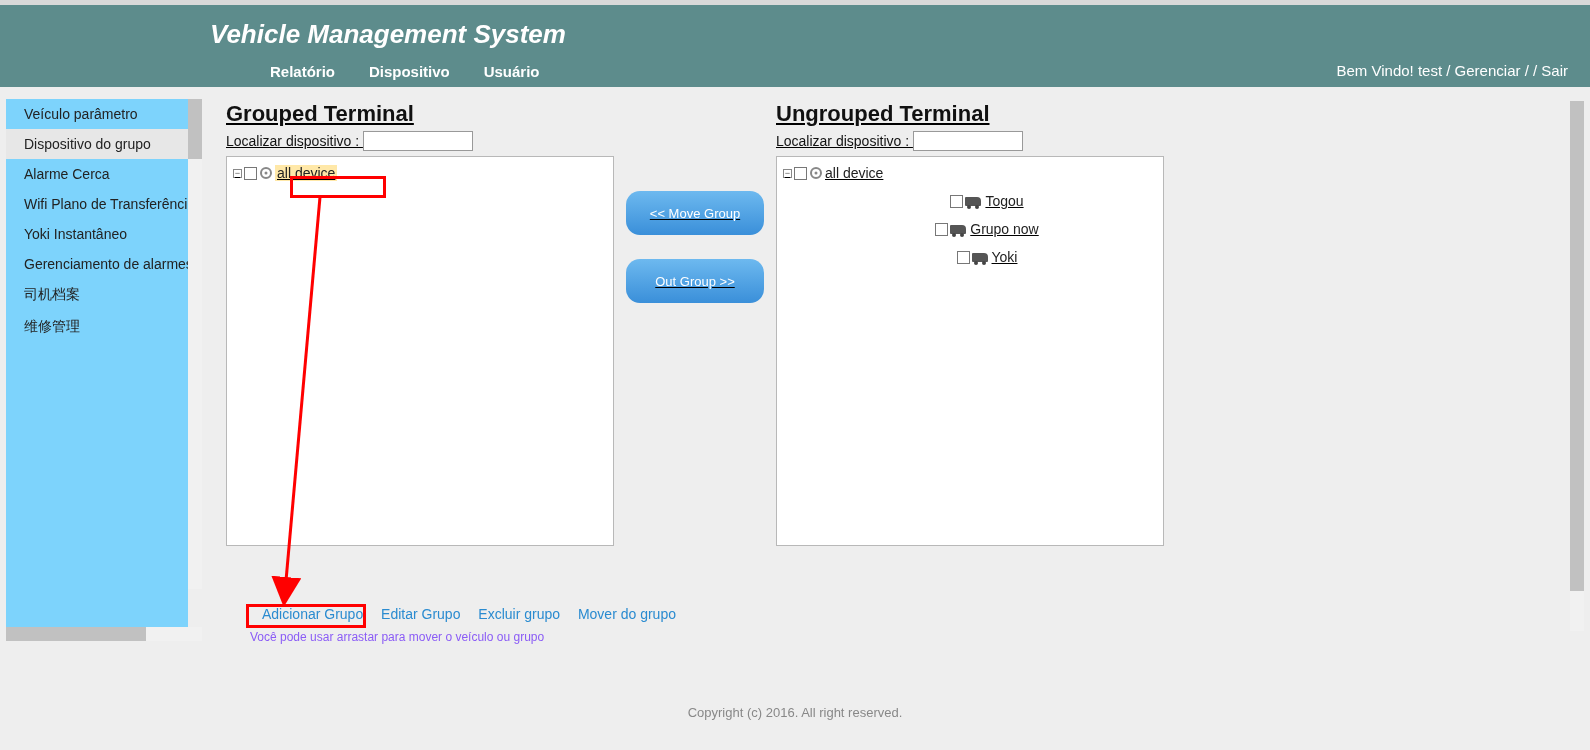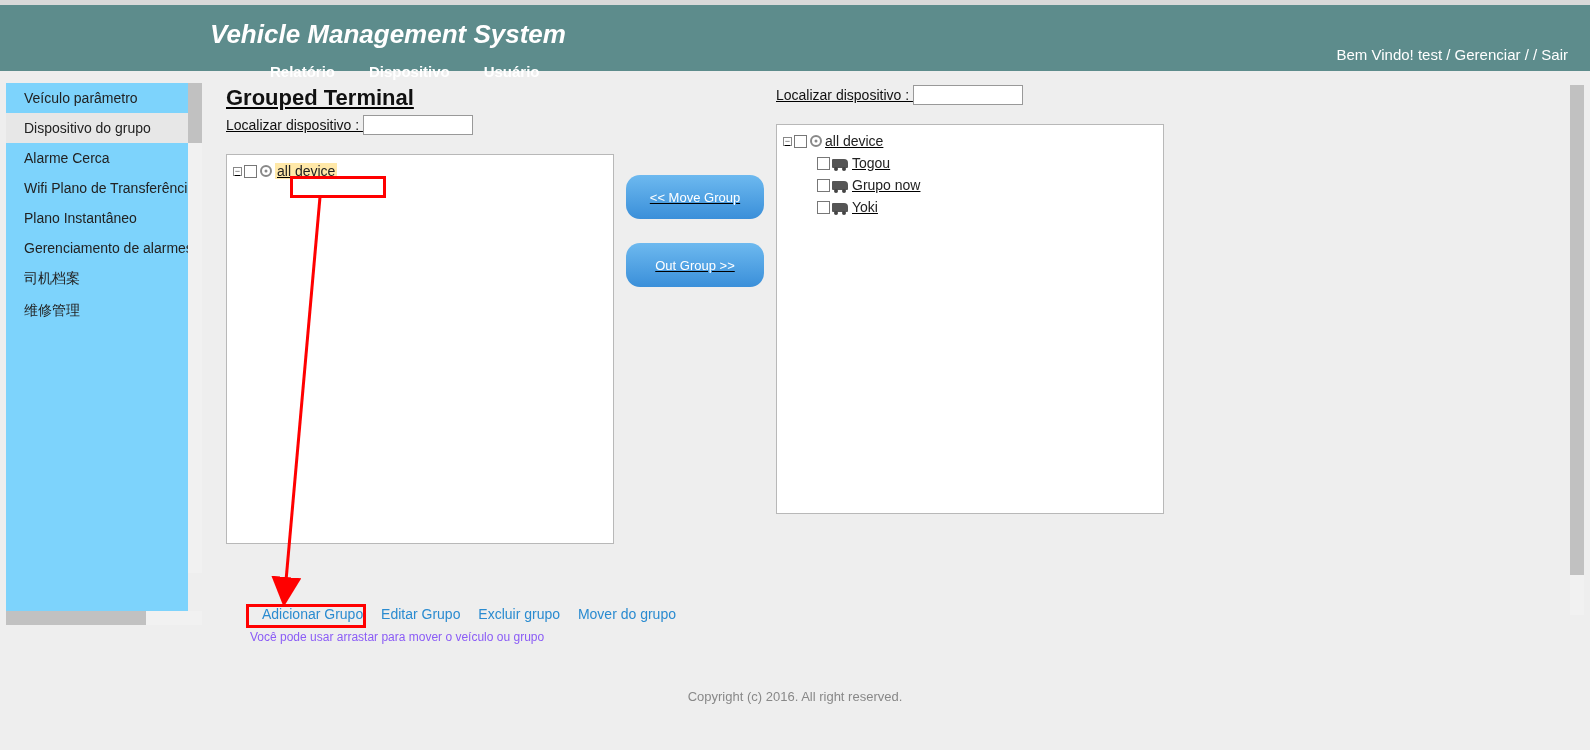--- a/index.html
+++ b/index.html
@@ -11,21 +11,21 @@
   height: 750px;
   overflow: hidden;
 }
 .topbar-thin {
   height: 5px;
   background: #d9d9d9;
 }
 .header {
   background: #5d8c8c;
   color: #fff;
-  height: 66px;
+  height: 82px;
   position: relative;
 }
 .app-title {
   position: absolute;
   left: 210px;
   top: 14px;
   font-size: 26px;
   font-weight: bold;
   font-style: italic;
 }
@@ -119,21 +119,21 @@
 .columns { display: flex; gap: 12px; text-decoration: underline; }
 .col-title {
   font-size: 22px;
   font-weight: bold;
   color: #111;
   margin-bottom: 4px;
 }
 .search-row {
   font-size: 14px;
   color: #111;
-  margin-bottom: 19px;
+  margin-bottom: 5px;
 }
 .search-row input {
   width: 110px;
   height: 20px;
   border: 1px solid #999;
   padding: 0 3px;
 }
 .tree-box {
   width: 388px;
   height: 390px;
@@ -182,21 +182,21 @@
   width: 16px; height: 9px;
   background: #555; border-radius: 1px 4px 1px 1px;
   position: relative; margin-right: 2px;
 }
 .car::before, .car::after {
   content: ""; position: absolute; bottom: -3px;
   width: 4px; height: 4px; background: #444; border-radius: 50%;
 }
 .car::before { left: 2px; } .car::after { right: 2px; }
 .tree-children { margin-left: 34px; }
-.tree-children .tree-line { margin-top: 2px; }
+.tree-children .tree-line { margin-top: 8px; justify-content: center; }
 
 .highlight-box {
   position: absolute;
   border: 3px solid #ff0000;
   pointer-events: none;
 }
 .highlight-node { left: 290px; top: 176px; width: 96px; height: 22px; }
 .highlight-btn  { left: 246px; top: 604px; width: 120px; height: 24px; }
 svg.arrow {
   position: absolute;
@@ -268,21 +268,21 @@
   </div>
 </div>
 
 <div class="page">
   <div class="sidebar-wrap">
     <div class="sidebar">
       <div class="side-item">Veículo parâmetro</div>
       <div class="side-item active">Dispositivo do grupo</div>
       <div class="side-item">Alarme Cerca</div>
       <div class="side-item">Wifi Plano de Transferência</div>
-      <div class="side-item">Plano Instantâneo</div>
+      <div class="side-item">Yoki Instantâneo</div>
       <div class="side-item">Gerenciamento de alarmes</div>
       <div class="side-item">司机档案</div>
       <div class="side-item">维修管理</div>
     </div>
     <div class="side-scroll-track">
       <div class="side-scroll-thumb"></div>
     </div>
     <div class="side-scroll-h-track">
       <div class="side-scroll-h-thumb"></div>
     </div>
@@ -311,20 +311,21 @@
           </div>
         </div>
       </div>
 
       <div class="mid-buttons">
         <button class="blue-btn">&lt;&lt; Move Group</button>
         <button class="blue-btn">Out Group &gt;&gt;</button>
       </div>
 
       <div>
+        <div class="col-title">Ungrouped Terminal</div>
         <div class="search-row">
           <span>Localizar dispositivo : </span>
           <input type="text" style="">
         </div>
         <div class="tree-box">
           <div class="tree-line">
             <span class="tree-toggle">−</span>
             <span class="tree-check"></span>
             <span class="gear">
               <svg viewBox="0 0 14 14">

